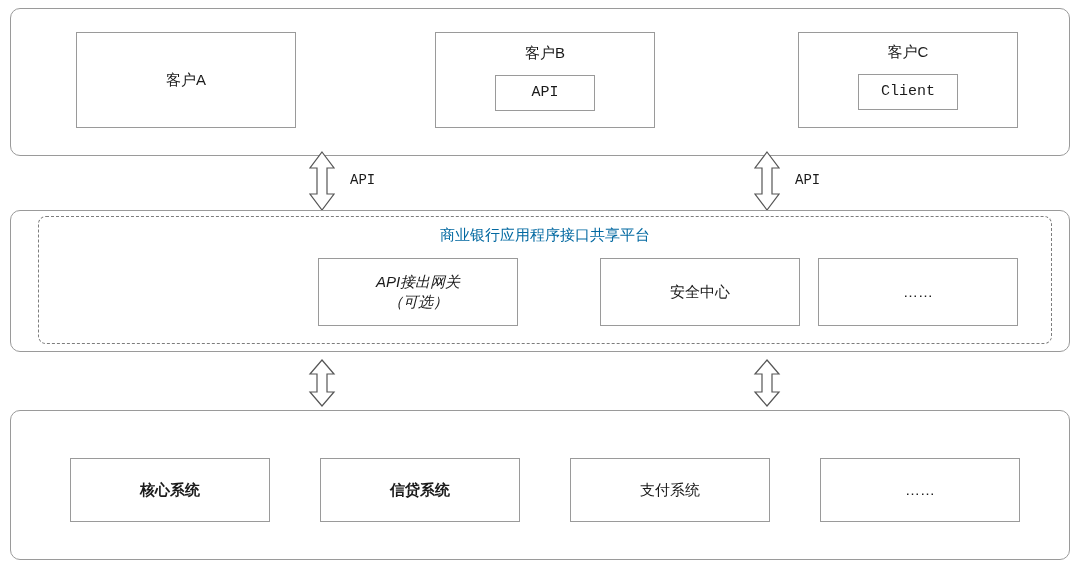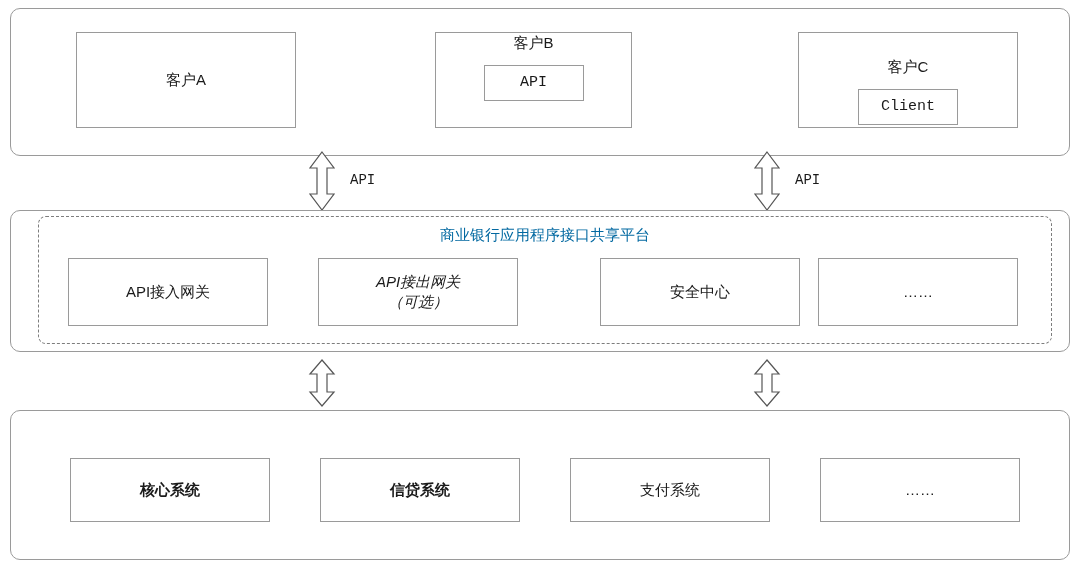--- a/index.html
+++ b/index.html
@@ -69,22 +69,22 @@
   }
   .arrow-label {
     position: absolute;
     font-size: 14px;
     font-family: "Liberation Mono", "DejaVu Sans Mono", monospace;
     color: #1a1a1a;
   }
   
   #band-customers { left: 10px;  top: 8px;   width: 1060px; height: 148px; }
   #box-customer-a { left: 76px;  top: 32px;  width: 220px;  height: 96px; }
-  #box-customer-b { left: 435px; top: 32px;  width: 197px;  height: 96px; flex-direction: column; justify-content: flex-start; }
-  #box-customer-c { left: 798px; top: 32px;  width: 220px;  height: 96px; flex-direction: column; justify-content: flex-start; padding-top: 24px; }
+  #box-customer-b { left: 435px; top: 32px;  width: 220px;  height: 96px; flex-direction: column; justify-content: flex-start; padding-top: 10px; }
+  #box-customer-c { left: 798px; top: 32px;  width: 220px;  height: 96px; flex-direction: column; justify-content: flex-start; padding-top: 9px; }
   .chip {
     margin-top: 12px;
     width: 100px;
     height: 36px;
     border: 1px solid #9a9a9a;
     display: flex;
     align-items: center;
     justify-content: center;
     background: #ffffff;
     box-sizing: border-box;
@@ -134,23 +134,20 @@
 
   <svg class="arrow" style="left:745px; top:150px;" width="44" height="62" viewBox="0 0 44 62">
     <polygon points="22,2 34,18 27,18 27,44 34,44 22,60 10,44 17,44 17,18 10,18" fill="#ffffff" stroke="#555555" stroke-width="1.2"></polygon>
   </svg>
   <div class="arrow-label" style="left:795px; top:172px;">API</div>
 
   <div class="band" id="band-platform"></div>
   <div class="dashed-band" id="dashed-platform"></div>
   <div class="platform-title" id="platform-title-el">商业银行应用程序接口共享平台</div>
 
-  <div class="inner-box platform-cell" id="cell-ingress">
-    <span>API接入网关</span>
-  </div>
 
   <div class="inner-box platform-cell" id="cell-egress">
     <span>API接出网关</span>
     <span class="sub">（可选）</span>
   </div>
 
   <div class="inner-box platform-cell" id="cell-security">
     <span>安全中心</span>
   </div>
 

